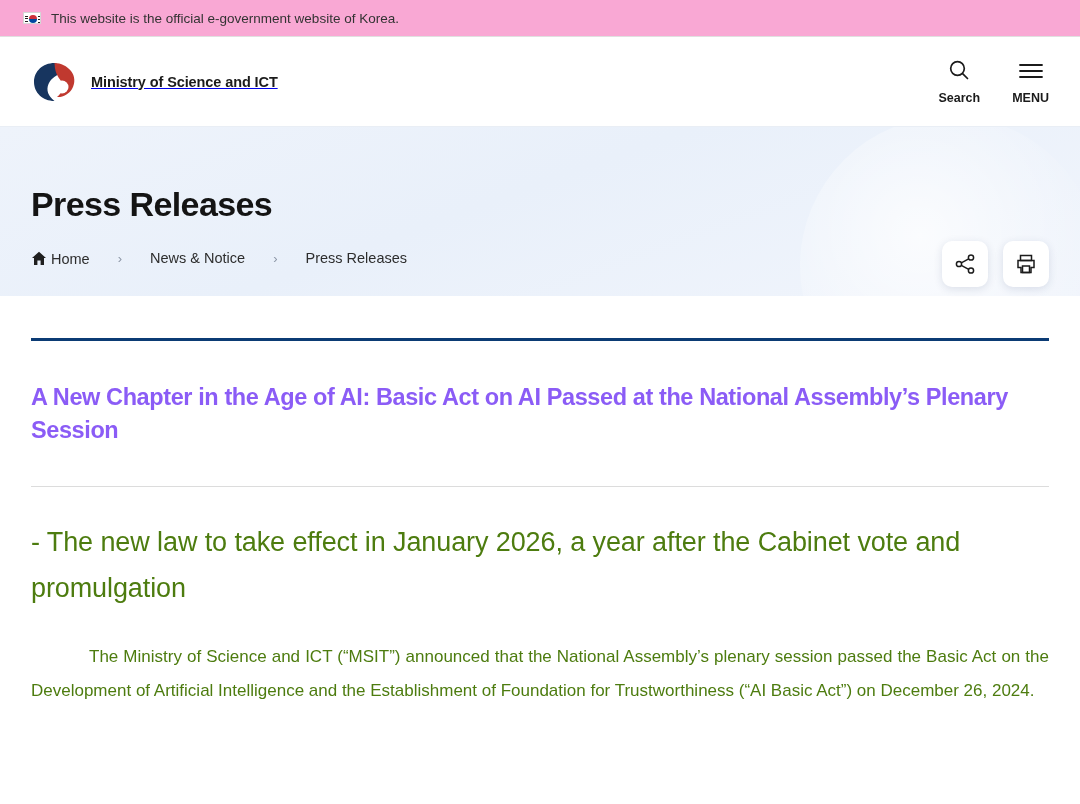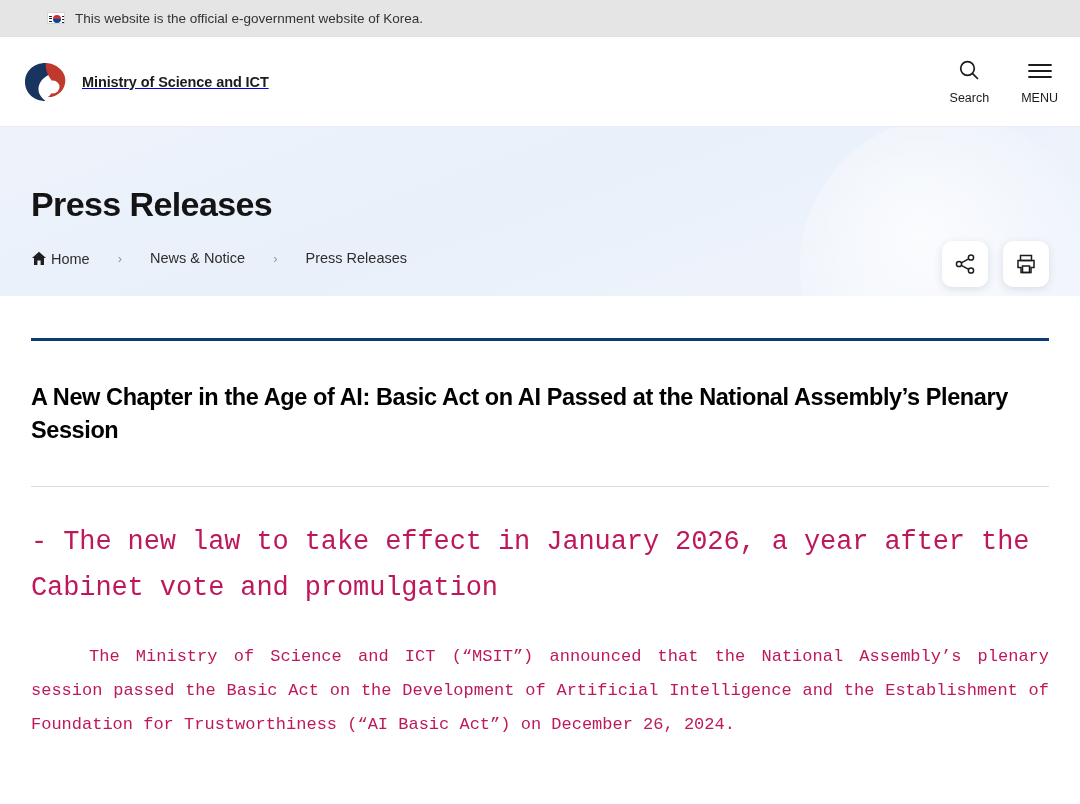--- a/index.html
+++ b/index.html
@@ -8,25 +8,25 @@
     height: 804px;
     overflow: hidden;
     background: #ffffff;
     font-family: "Liberation Sans", sans-serif;
     color: #1a1a1a;
   }
 
   
   .gov-banner {
     height: 37px;
-    background: #e5e5e5;
+    background: #f9a8d4;
     border-bottom: 1px solid #e0e0e0;
     display: flex;
     align-items: center;
-    padding-left: 47px;
+    padding-left: 23px;
     font-size: 13.5px;
     color: #333333;
     text-align: center;
   }
   .kr-flag {
     width: 18px;
     height: 12px;
     margin-right: 10px;
     position: relative;
     background: #ffffff;
@@ -55,41 +55,42 @@
     background: #222;
   }
 
   
   .site-header {
     height: 90px;
     background: #ffffff;
     display: flex;
     align-items: center;
     justify-content: space-between;
-    padding: 0 22px;
+    padding: 0 31px;
     border-bottom: 1px solid #e9eef5;
   }
   .brand { display: flex; align-items: center; gap: 13px; }
   .brand-mark { width: 47px; height: 44px; flex: 0 0 auto; }
   .brand-name {
     font-size: 14.5px;
     font-weight: 700;
     color: #1b1b1b;
     letter-spacing: -0.1px;
   }
   .header-actions { display: flex; align-items: flex-start; gap: 32px; }
   .hdr-btn {
     display: flex;
     flex-direction: column;
     align-items: center;
     gap: 9px;
     background: none;
     border: none;
     cursor: pointer;
     font-family: inherit;
+    font-weight: bold;
   }
   .hdr-btn .lbl { font-size: 12.5px; color: #1b1b1b; }
   .icon-svg { display: block; }
 
   
   .hero {
     position: relative;
     height: 169px;
     background: linear-gradient(160deg, #eef3fb 0%, #e9f0fa 45%, #f1f5fc 100%);
     padding: 0 31px;
@@ -147,30 +148,30 @@
   }
   .top-rule {
     border-top: 3px solid #0b3b74;
     margin-top: 42px;
   }
   .article-title {
     font-size: 23.5px;
     line-height: 1.42;
     font-weight: 700;
     letter-spacing: -0.4px;
-    color: #000000;
+    color: #8b5cf6;
     padding-top: 40px;
     padding-bottom: 38px;
     max-width: 990px;
   }
   .divider { border-top: 1px solid #dcdcdc; }
 
   .article-body {
-    font-family: Liberation Mono, monospace;
-    color: #be185d;
+    font-family: Liberation Sans, sans-serif;
+    color: #4d7c0f;
   }
   .lead {
     font-size: 27px;
     line-height: 1.72;
     padding-top: 32px;
     letter-spacing: -0.1px;
   }
   .para {
     font-size: 17px;
     line-height: 2.0;

